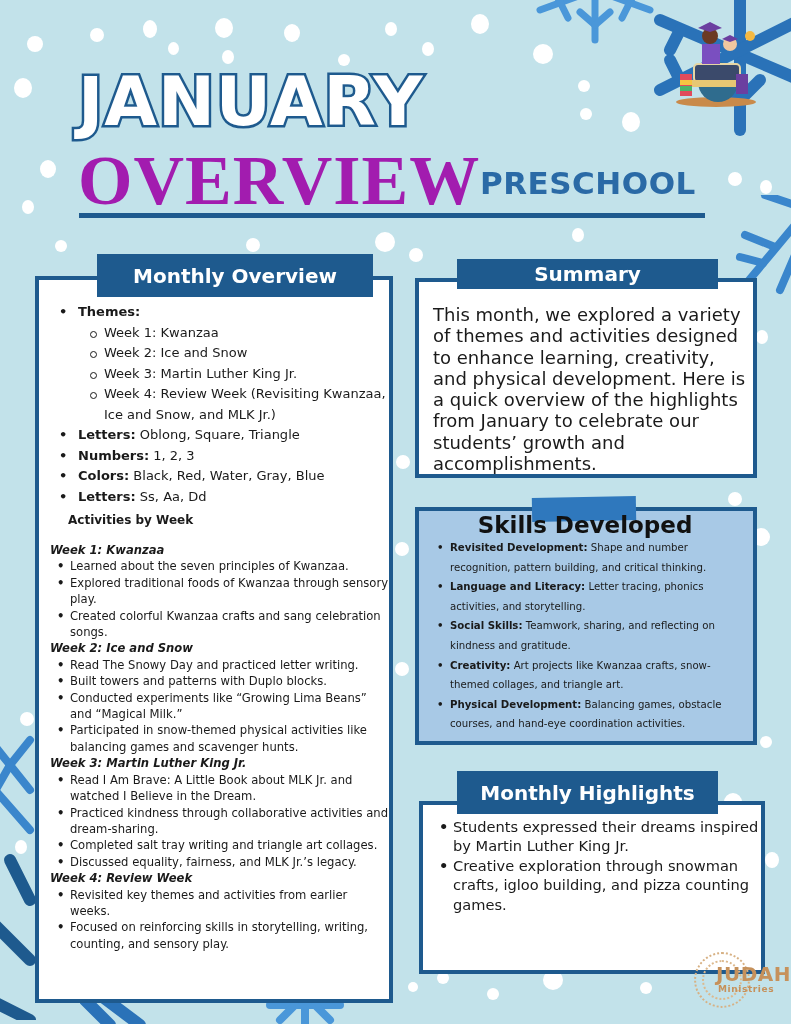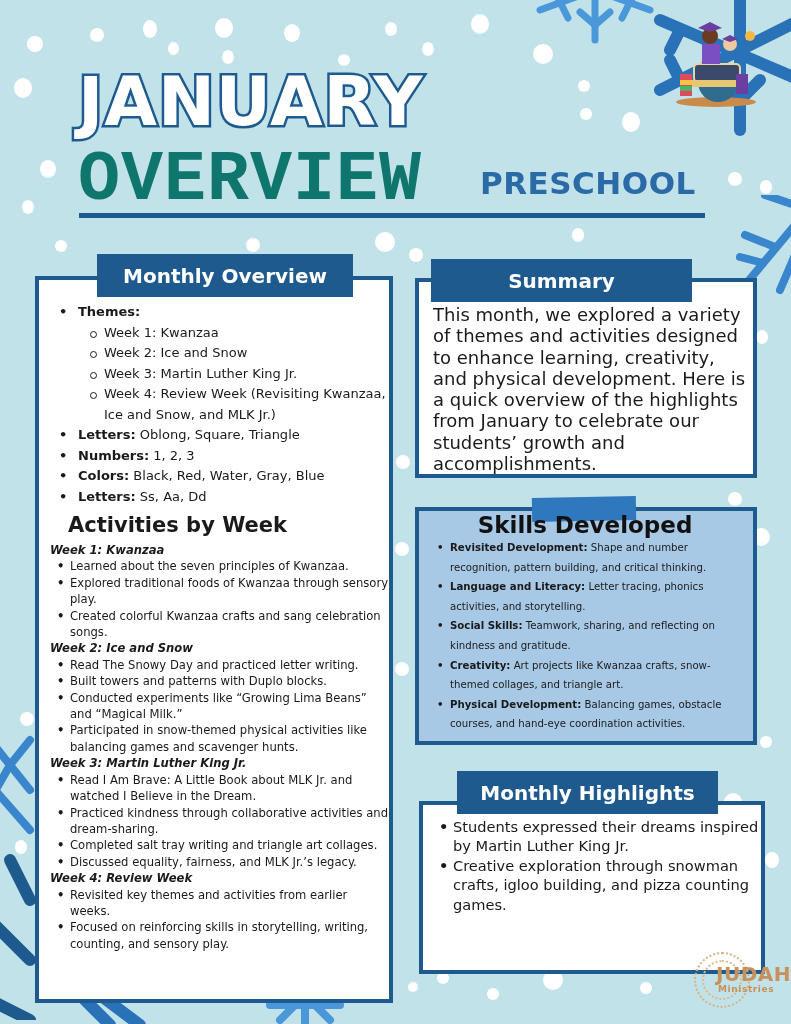--- a/index.html
+++ b/index.html
@@ -14,22 +14,22 @@
   .flake { position: absolute; }
   .title-jan {
     position: absolute; left: 78px; top: 68px;
     font-family: "DejaVu Sans", sans-serif; font-weight: bold;
     font-size: 68px; letter-spacing: 1px; color: #ffffff;
     -webkit-text-stroke: 5px #1e5a8e; paint-order: stroke fill;
     line-height: 1;
   }
   .title-over {
     position: absolute; left: 78px; top: 146px;
-    font-family: Liberation Mono, monospace; font-weight: bold;
-    font-size: 70px; color: #0f766e; letter-spacing: 1px; line-height: 1;
+    font-family: Liberation Serif, serif; font-weight: bold;
+    font-size: 70px; color: #a21caf; letter-spacing: 1px; line-height: 1;
   }
   .title-pre {
     position: absolute; left: 480px; top: 168px;
     font-family: "DejaVu Sans", sans-serif; font-weight: bold;
     font-size: 31px; color: #2a6aa6; letter-spacing: 0.5px; line-height: 1;
   }
   .title-rule {
     position: absolute; left: 79px; top: 213px; width: 626px; height: 5px;
     background: #1e5a8e;
   }
@@ -43,21 +43,21 @@
     position: absolute; background: #1e5a8e; color: #fff;
     font-weight: bold; font-size: 20px; text-align: center;
     display: flex; align-items: center; justify-content: center;
   }
   ul { list-style: none; }
   .ov { position: absolute; left: 48px; top: 302px; width: 340px; font-size: 13px; line-height: 20.5px; }
   .ov li.b { position: relative; padding-left: 30px; }
   .ov li.b::before { content: "•"; position: absolute; left: 11px; top: 0; font-weight: bold; }
   .ov li.sub { position: relative; padding-left: 56px; }
   .ov li.sub::before { content: ""; position: absolute; left: 42px; top: 8px; width: 5px; height: 5px; border: 1.3px solid #1a1a1a; border-radius: 50%; }
-  .act-title { position: absolute; left: 68px; top: 513px; font-weight: bold; font-size: 21px; }
+  .act-title { position: absolute; left: 68px; top: 513px; font-weight: bold; font-size: 12px; }
   .act { position: absolute; left: 50px; top: 542px; width: 340px; font-size: 11.6px; line-height: 16.4px; }
   .act .wk { font-weight: bold; font-style: italic; }
   .act li { position: relative; padding-left: 20px; }
   .act li::before { content: "•"; position: absolute; left: 7px; top: 0; font-weight: bold; }
   .summary-text { position: absolute; left: 433px; top: 304px; width: 320px; font-size: 18px; line-height: 21.3px; }
   .skills-panel { background: #a8c9e6; }
   .skills-title { position: absolute; left: 420px; top: 512px; width: 330px; text-align: center; font-weight: bold; font-size: 23px; color: #111; }
   .tape { position: absolute; left: 532px; top: 497px; width: 104px; height: 24px; background: #2f78bd; transform: rotate(-1deg); }
   .skills { position: absolute; left: 436px; top: 538px; width: 312px; font-size: 10.2px; line-height: 19.6px; }
   .skills li { position: relative; padding-left: 14px; }
@@ -195,21 +195,21 @@
     <rect x="64" y="60" width="12" height="20" fill="#6b3fa0"></rect>
   </svg>
 </div>
 
 <div class="title-jan">JANUARY</div>
 <div class="title-over">OVERVIEW</div>
 <div class="title-pre">PRESCHOOL</div>
 <div class="title-rule"></div>
 
 <div class="panel" style="left:35px;top:276px;width:358px;height:727px"></div>
-<div class="panel-head" style="left:97px;top:254px;width:256px;height:43px">Monthly Overview</div>
+<div class="panel-head" style="left:97px;top:254px;width:276px;height:43px">Monthly Overview</div>
 
 <ul class="ov">
   <li class="b"><b>Themes:</b></li>
   <li class="sub">Week 1: Kwanzaa</li>
   <li class="sub">Week 2: Ice and Snow</li>
   <li class="sub">Week 3: Martin Luther King Jr.</li>
   <li class="sub">Week 4: Review Week (Revisiting Kwanzaa, Ice and Snow, and MLK Jr.)</li>
   <li class="b"><b>Letters:</b> <span>Oblong, Square, Triangle</span></li>
   <li class="b"><b>Numbers:</b> <span>1, 2, 3</span></li>
   <li class="b"><b>Colors:</b> <span>Black, Red, Water, Gray, Blue</span></li>
@@ -239,21 +239,21 @@
     <li>Discussed equality, fairness, and MLK Jr.’s legacy.</li>
   </ul>
   <div class="wk">Week 4: Review Week</div>
   <ul>
     <li>Revisited key themes and activities from earlier weeks.</li>
     <li>Focused on reinforcing skills in storytelling, writing, counting, and sensory play.</li>
   </ul>
 </div>
 
 <div class="panel" style="left:415px;top:278px;width:342px;height:200px"></div>
-<div class="panel-head" style="left:431px;top:259px;width:261px;height:43px">Summary</div>
+<div class="panel-head" style="left:457px;top:259px;width:261px;height:30px">Summary</div>
 <div class="summary-text">This month, we explored a variety of themes and activities designed to enhance learning, creativity, and physical development. Here is a quick overview of the highlights from January to celebrate our students’ growth and accomplishments.</div>
 
 <div class="panel skills-panel" style="left:415px;top:507px;width:342px;height:238px"></div>
 <div class="tape"></div>
 <div class="skills-title">Skills Developed</div>
 <ul class="skills">
   <li><b>Revisited Development:</b> <span>Shape and number recognition, pattern building, and critical thinking.</span></li>
   <li><b>Language and Literacy:</b> <span>Letter tracing, phonics activities, and storytelling.</span></li>
   <li><b>Social Skills:</b> <span>Teamwork, sharing, and reflecting on kindness and gratitude.</span></li>
   <li><b>Creativity:</b> <span>Art projects like Kwanzaa crafts, snow-themed collages, and triangle art.</span></li>

